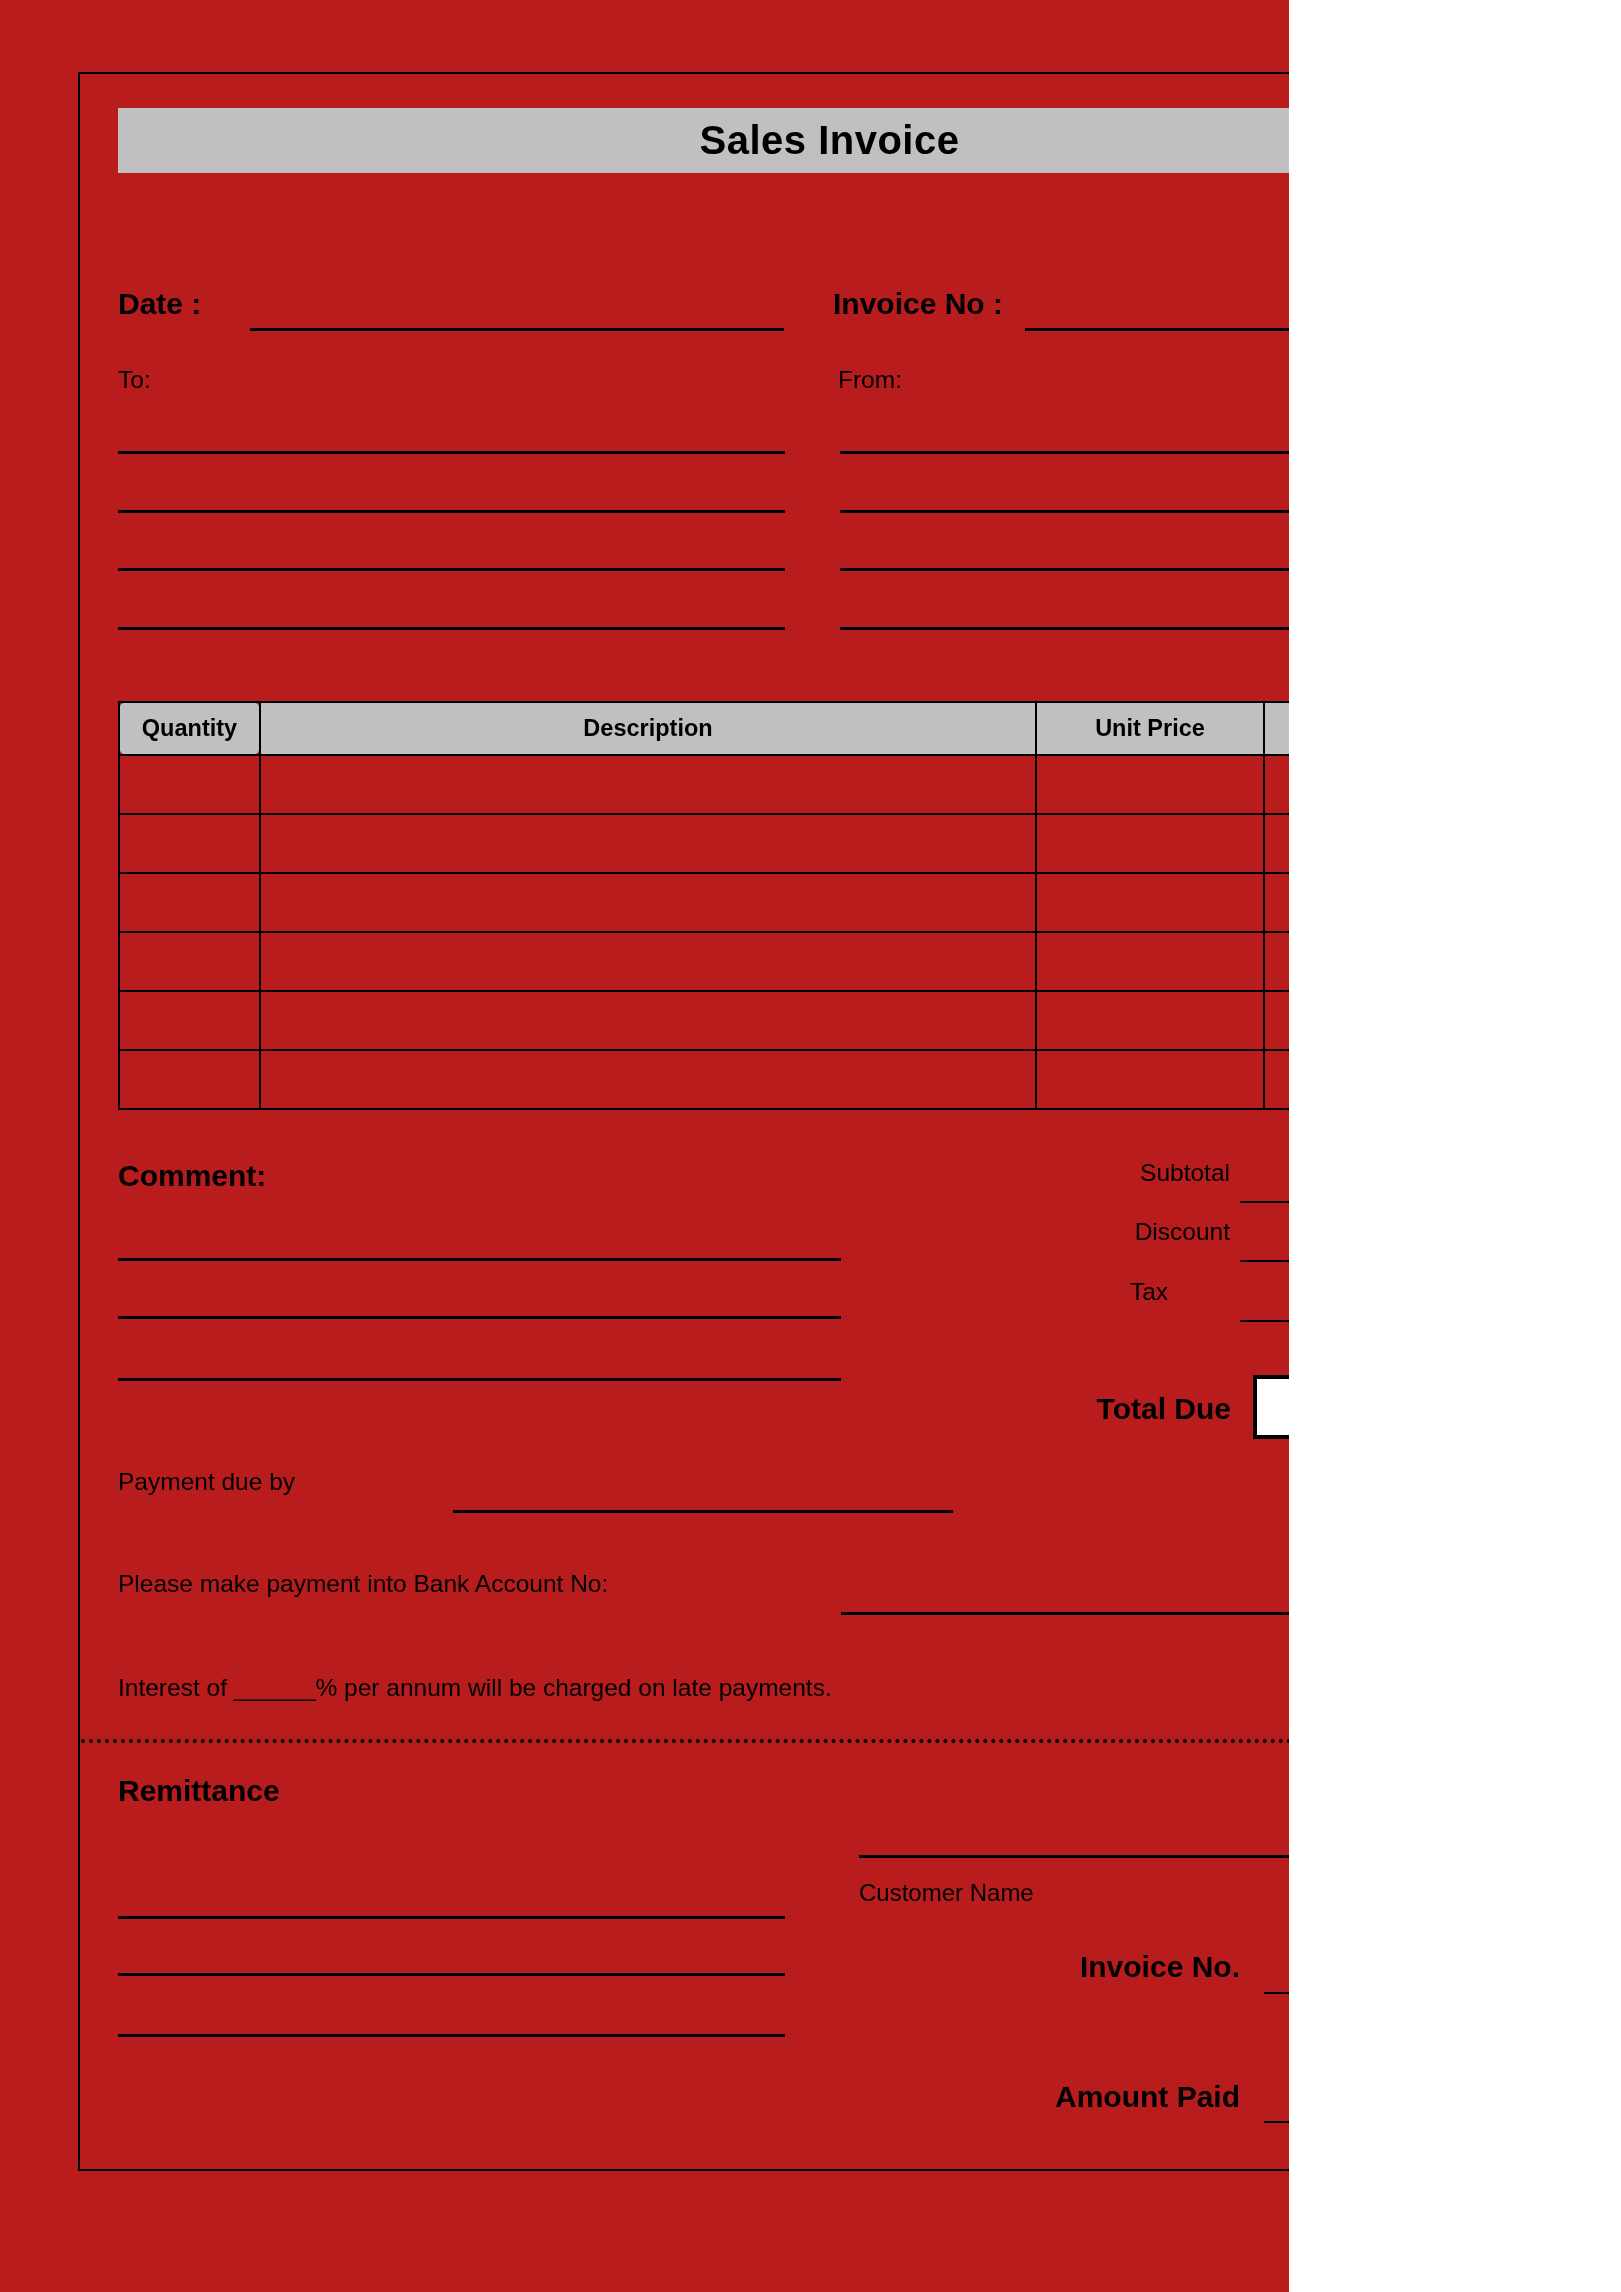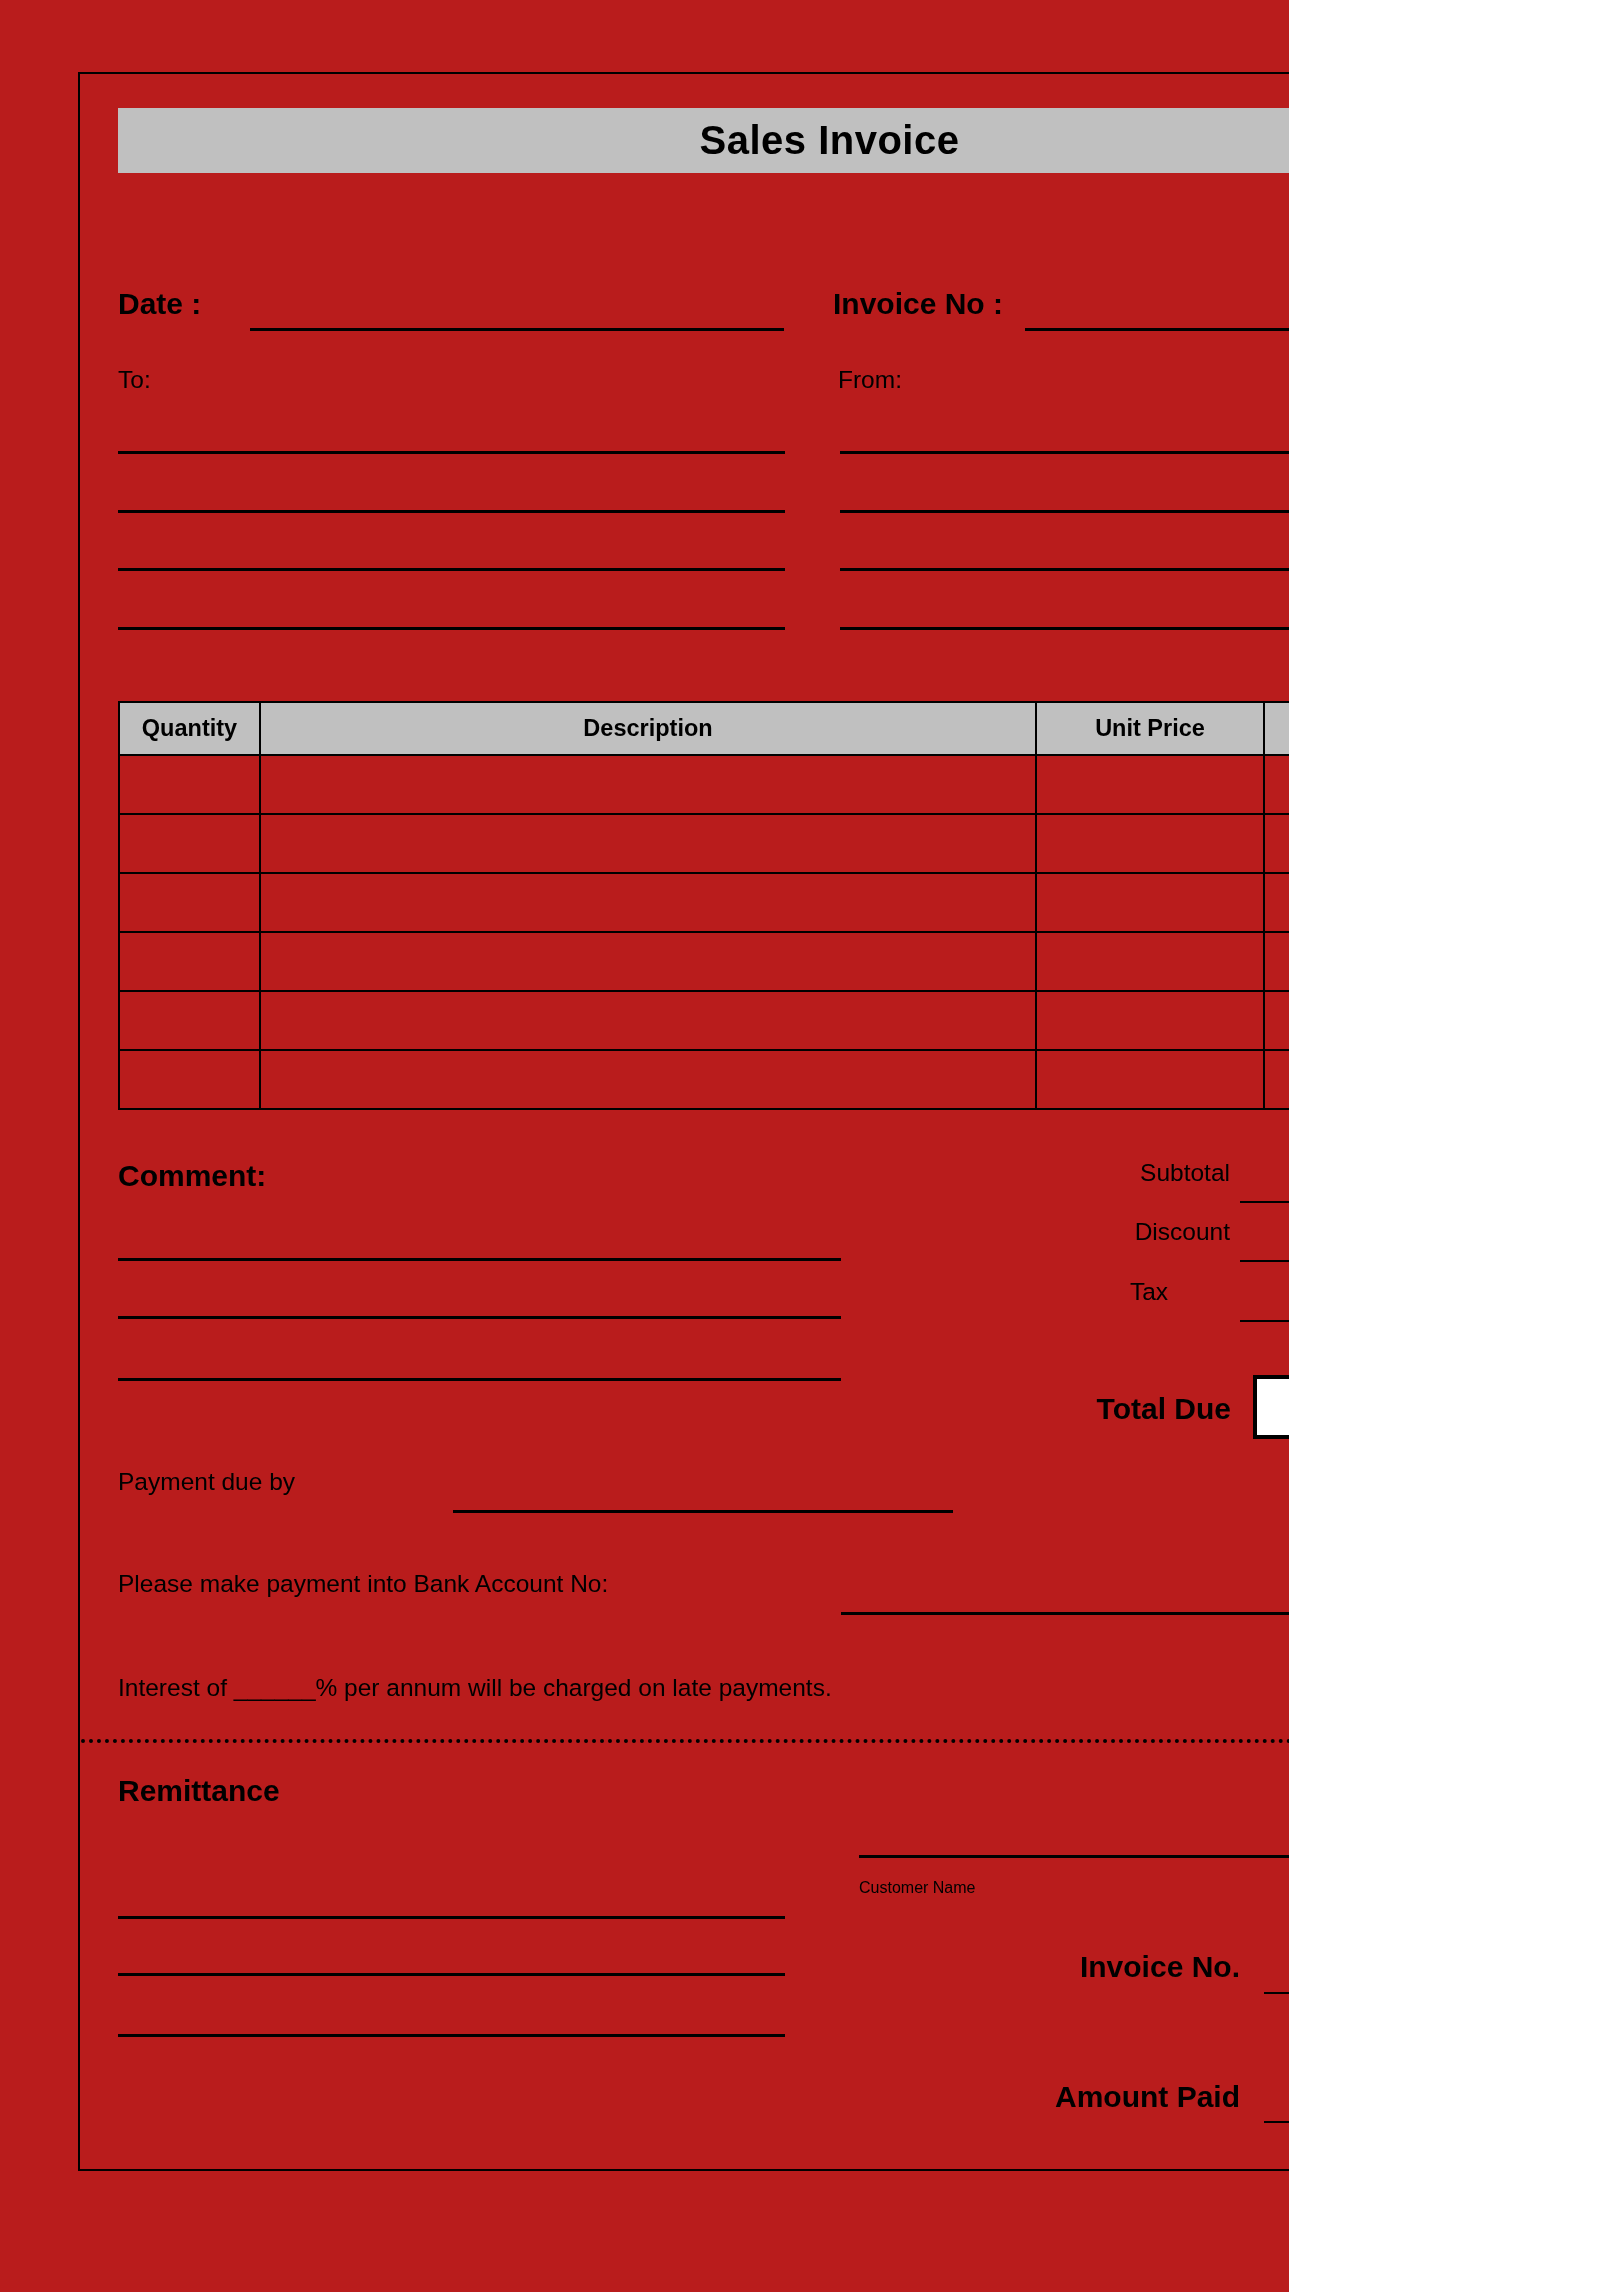--- a/index.html
+++ b/index.html
@@ -44,21 +44,21 @@
   #title-band .title-text {
     font-size: 40px;
     font-weight: bold;
     letter-spacing: 0.5px;
   }
 
   
   .abs { position: absolute; white-space: nowrap; }
   .lbl { font-size: 24.5px; }
   .lbl-b { font-size: 30px; font-weight: bold; }
-  .lbl-sm { font-size: 16px; }
+  .lbl-sm { font-size: 24px; }
 
   
   .rule {
     position: absolute;
     height: 0;
     border-bottom: 3.9px solid #000000;
   }
   .rule-thin {
     position: absolute;
     height: 0;
@@ -82,21 +82,21 @@
   #items-table thead th {
     background: #c0c0c0;
     font-size: 23.5px;
     font-weight: bold;
     text-align: center;
     height: 51px;
     border-top: 2.9px solid #000000;
     border-bottom: 2.9px solid #000000;
   }
   #items-table tbody tr:last-child td { border-bottom: 2.9px solid #000000; }
-  #items-table .c-qty   { width: 139px; }
+  #items-table .c-qty   { width: 139px; border-radius: 8px; }
   #items-table .c-desc  { width: 774px; }
   #items-table .c-unit  { width: 226px; }
   #items-table .c-cost  { width: 283px; }
   #total-due-box {
     position: absolute;
     left: 1253px;
     top: 1375px;
     width: 288px;
     height: 64px;
     border: 4.9px solid #000000;

